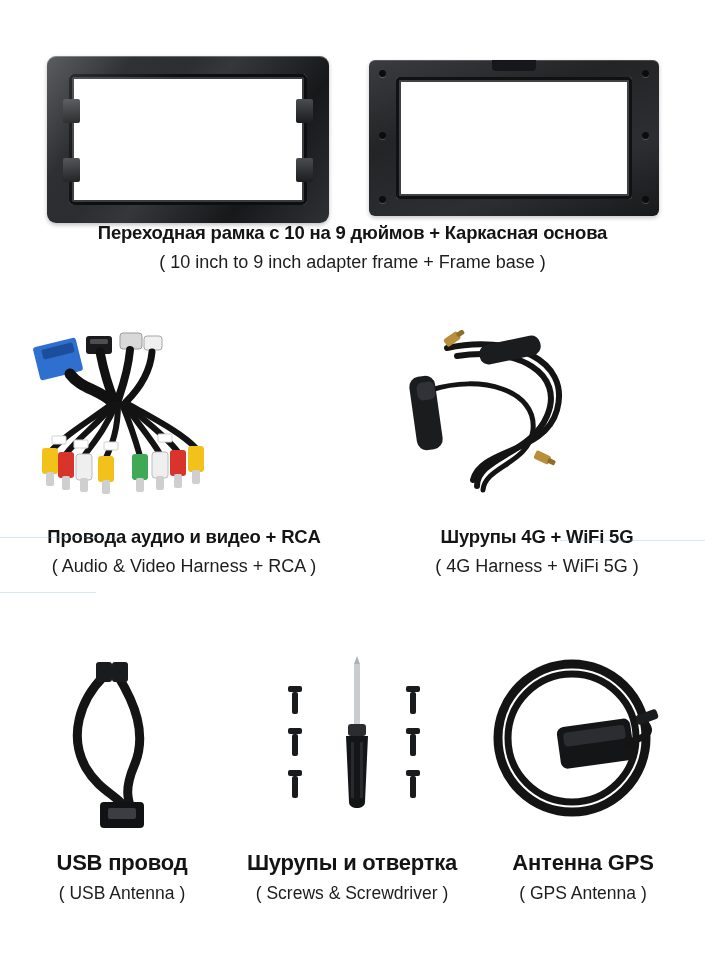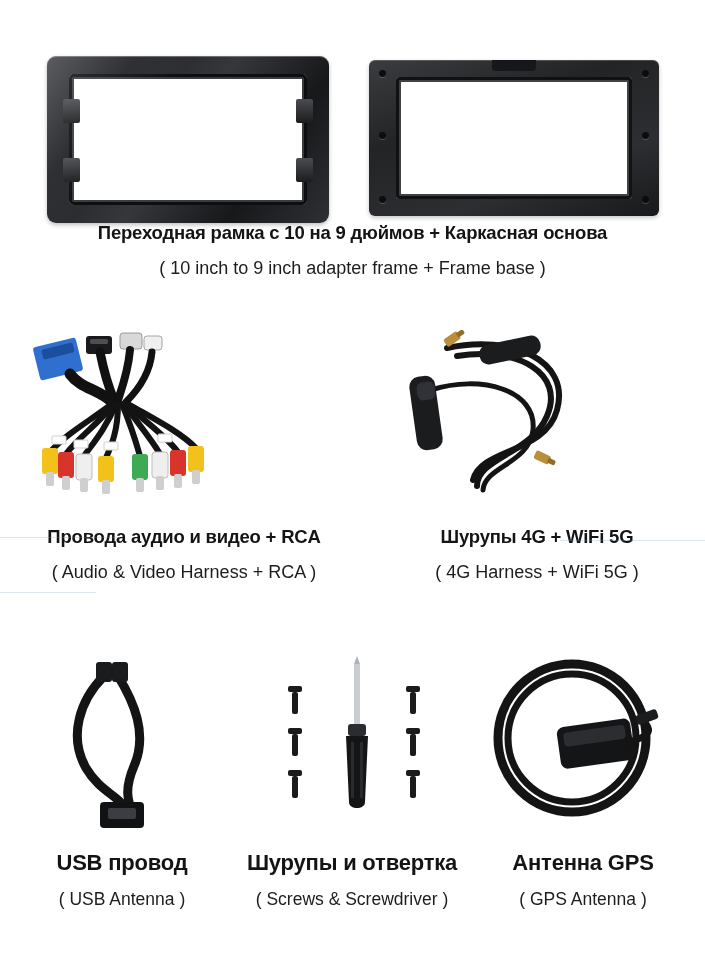--- a/index.html
+++ b/index.html
@@ -32,21 +32,21 @@
     text-align: center;
     line-height: 1.2;
     white-space: nowrap;
   }
   .caption-en {
     font-size: 18px;
     font-weight: normal;
     color: #1d1d1d;
     text-align: center;
     line-height: 1.25;
-    margin-top: 13px;
+    margin-top: 7px;
     white-space: nowrap;
   }
 
   
   .sec1 {
     position: absolute;
     left: 0; top: 0;
     width: 705px; height: 300px;
   }
   .frame-row {

